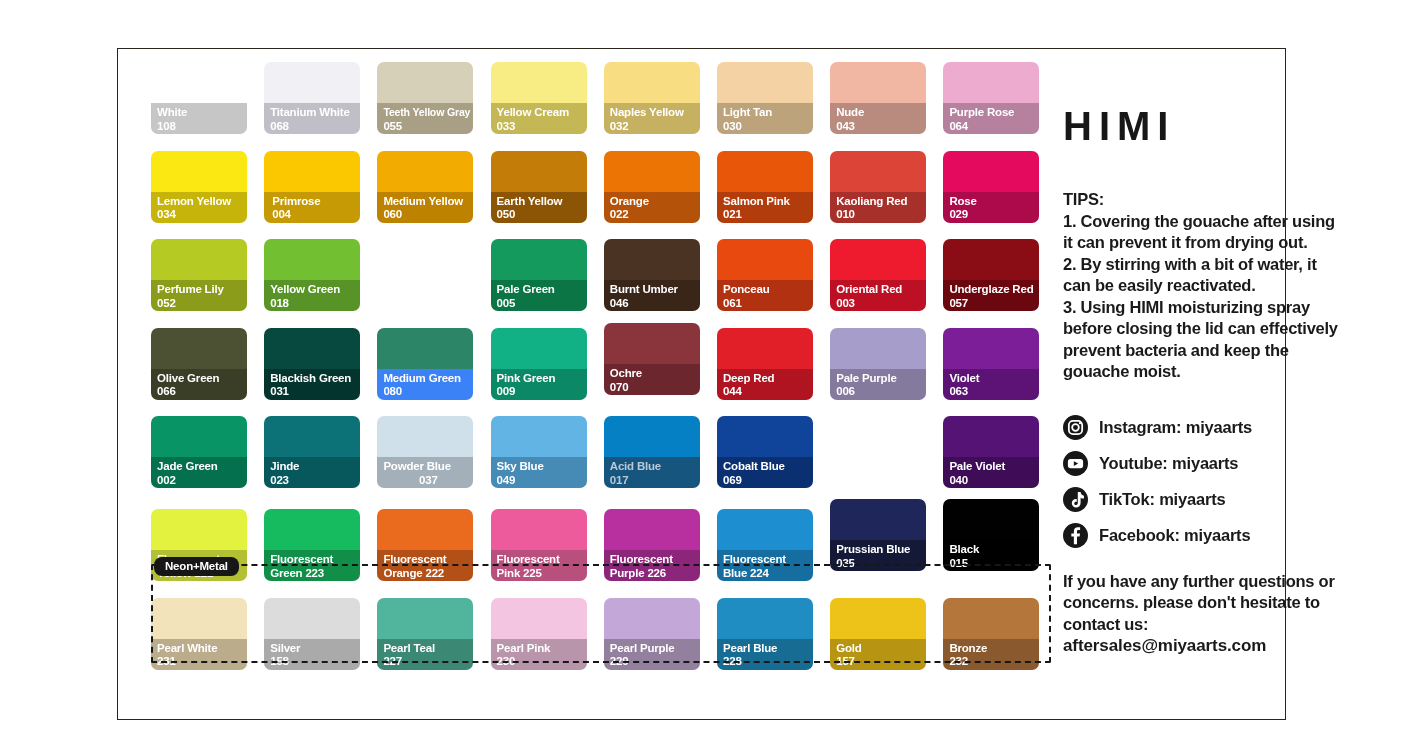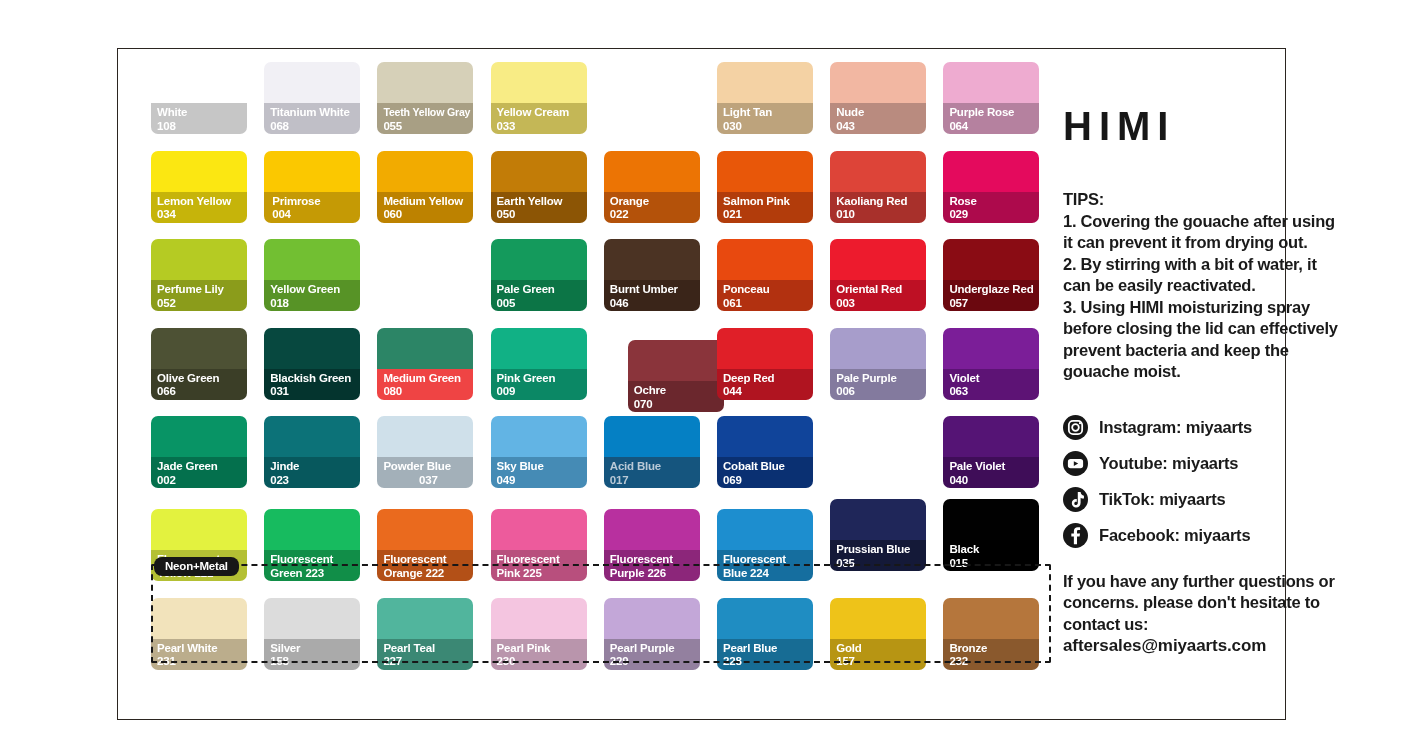--- a/index.html
+++ b/index.html
@@ -196,20 +196,27 @@
           <span class="cd" style="color: rgb(255, 255, 255);">055</span>
         </div>
       </div>
       <div class="swatch" style="left: 339.6px; top: 0px;">
         <div class="top" style="background: rgb(248, 236, 133);"></div>
         <div class="band" style="background: rgb(196, 183, 86);">
           <span class="nm" style="color: rgb(255, 255, 255);">Yellow Cream</span>
           <span class="cd" style="color: rgb(255, 255, 255);">033</span>
         </div>
       </div>
+      <div class="swatch" style="left: 452.8px; top: 0px;">
+        <div class="top" style="background: rgb(249, 221, 131);"></div>
+        <div class="band" style="background: rgb(198, 176, 97);">
+          <span class="nm" style="color: rgb(255, 255, 255);">Naples Yellow</span>
+          <span class="cd" style="color: rgb(255, 255, 255);">032</span>
+        </div>
+      </div>
       <div class="swatch" style="left: 566px; top: 0px;">
         <div class="top" style="background: rgb(244, 210, 164);"></div>
         <div class="band" style="background: rgb(189, 163, 124);">
           <span class="nm" style="color: rgb(255, 255, 255);">Light Tan</span>
           <span class="cd" style="color: rgb(255, 255, 255);">030</span>
         </div>
       </div>
       <div class="swatch" style="left: 679.2px; top: 0px;">
         <div class="top" style="background: rgb(242, 183, 162);"></div>
         <div class="band" style="background: rgb(185, 139, 127);">
@@ -338,33 +345,33 @@
       </div>
       <div class="swatch" style="left: 113.2px; top: 265.5px;">
         <div class="top" style="background: rgb(7, 72, 63);"></div>
         <div class="band" style="background: rgb(4, 52, 46);">
           <span class="nm" style="color: rgb(255, 255, 255);">Blackish Green</span>
           <span class="cd" style="color: rgb(255, 255, 255);">031</span>
         </div>
       </div>
       <div class="swatch" style="left: 226.4px; top: 265.5px;">
         <div class="top" style="background: rgb(44, 133, 102);"></div>
-        <div class="band" style="background: #ef4444;">
+        <div class="band" style="background: #3b82f6;">
           <span class="nm" style="color: rgb(255, 255, 255);">Medium Green</span>
           <span class="cd" style="color: rgb(255, 255, 255);">080</span>
         </div>
       </div>
       <div class="swatch" style="left: 339.6px; top: 265.5px;">
         <div class="top" style="background: rgb(17, 177, 133);"></div>
         <div class="band" style="background: rgb(11, 136, 101);">
           <span class="nm" style="color: rgb(255, 255, 255);">Pink Green</span>
           <span class="cd" style="color: rgb(255, 255, 255);">009</span>
         </div>
       </div>
-      <div class="swatch" style="left: 452.8px; top: 278px; margin-left: 24px;">
+      <div class="swatch" style="left: 452.8px; top: 261px;">
         <div class="top" style="background: rgb(138, 52, 59);"></div>
         <div class="band" style="background: rgb(107, 39, 45);">
           <span class="nm" style="color: rgb(255, 255, 255);">Ochre</span>
           <span class="cd" style="color: rgb(255, 255, 255);">070</span>
         </div>
       </div>
       <div class="swatch" style="left: 566px; top: 265.5px;">
         <div class="top" style="background: rgb(224, 31, 40);"></div>
         <div class="band" style="background: rgb(176, 20, 32);">
           <span class="nm" style="color: rgb(255, 255, 255);">Deep Red</span>

